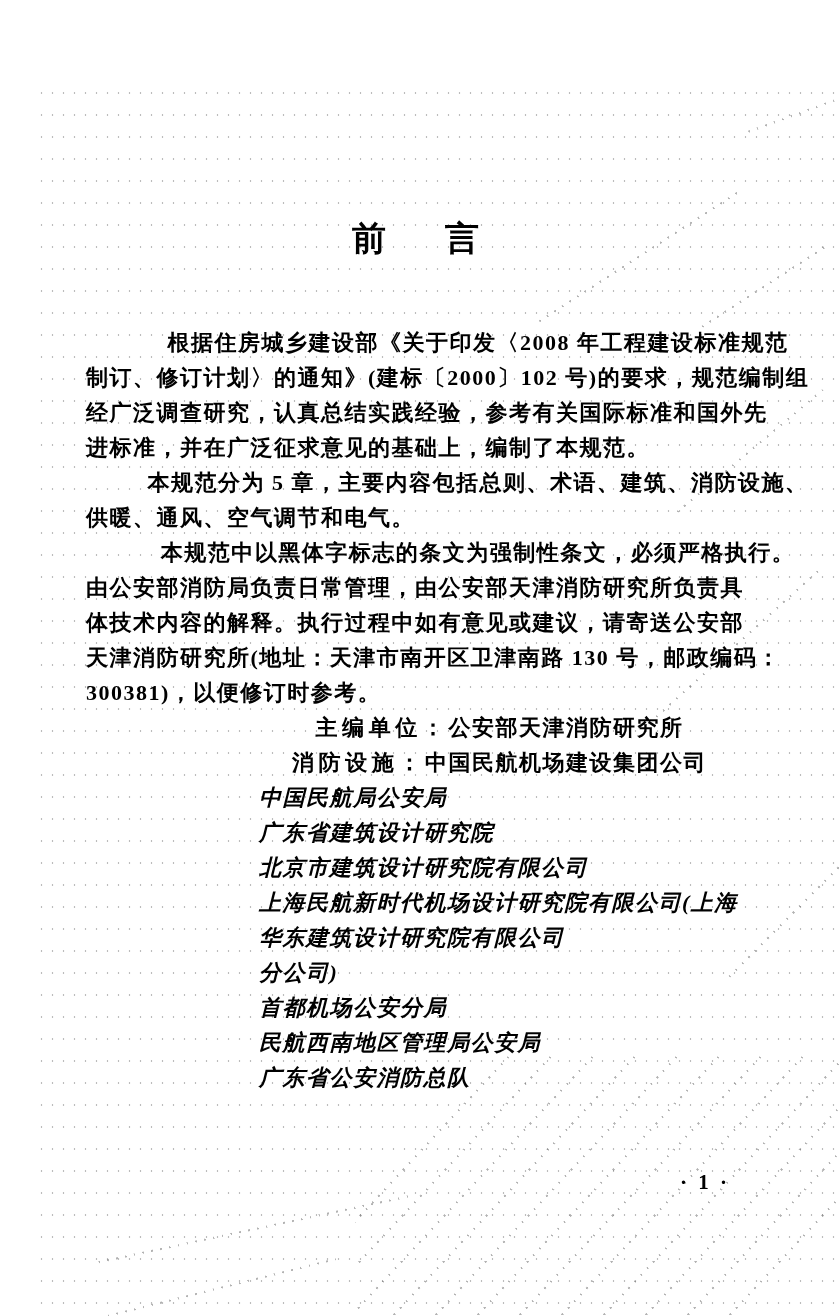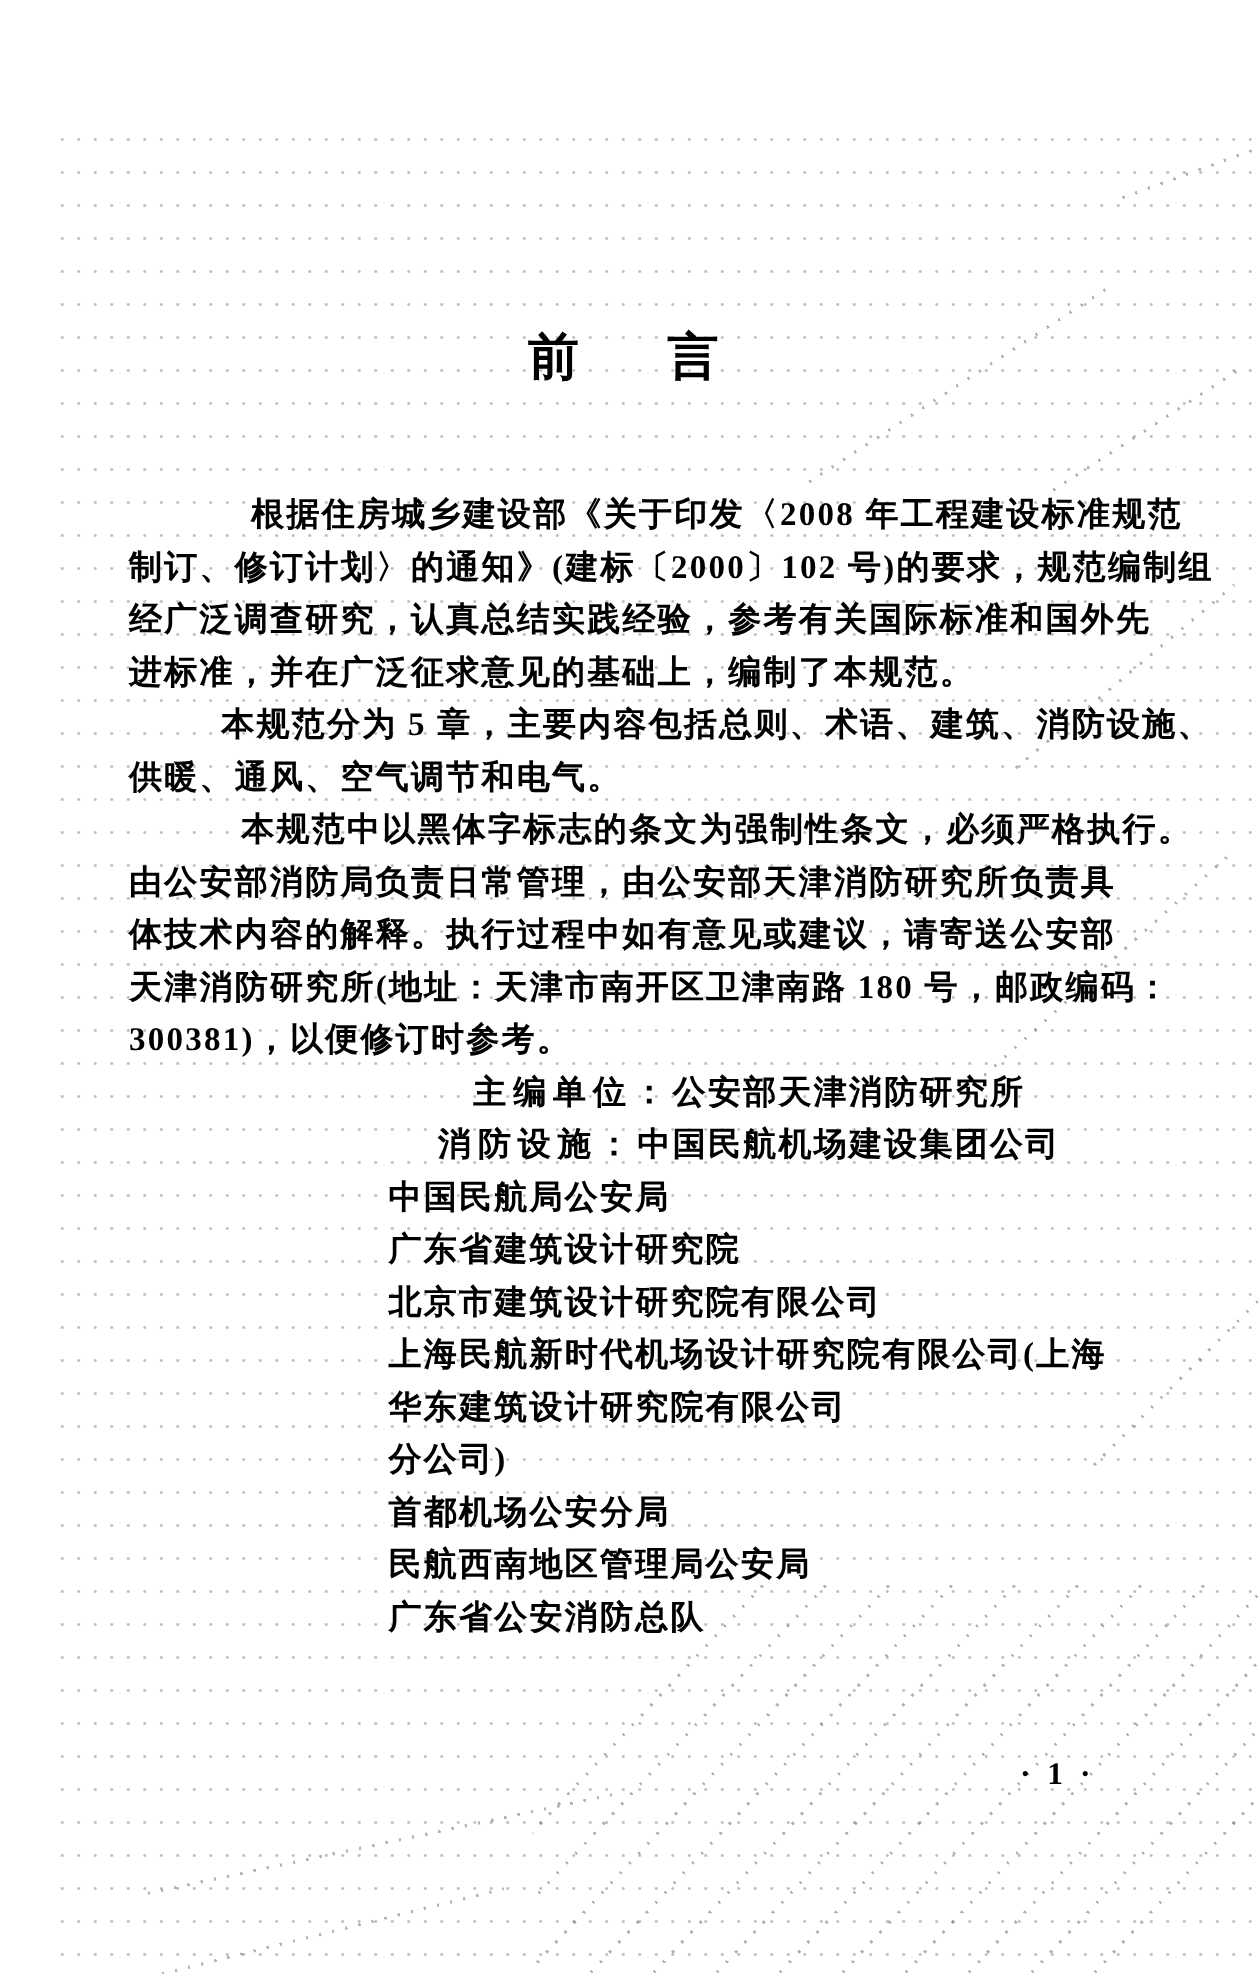--- a/index.html
+++ b/index.html
@@ -21,21 +21,21 @@
   .hatch{position:absolute;left:355px;top:1055px;width:484px;height:261px;overflow:hidden;pointer-events:none;}
   .hatch .diag{width:430px;top:128px;transform:rotate(-47deg);}
   .title{
     position:absolute;left:86px;top:220px;width:660px;
     display:flex;justify-content:center;gap:58px;
     font-size:34px;line-height:38px;letter-spacing:1px;
   }
   .body-block{position:absolute;left:86px;top:325px;width:740px;font-size:22px;}
   .bline{height:35px;line-height:35px;letter-spacing:1.5px;white-space:nowrap;}
   .indent{padding-left:44px;text-align:center;}
-  .hang{padding-left:173px;}
+  .hang{padding-left:173px;font-style:italic;}
   .unit-label{display:inline-block;letter-spacing:4.6px;white-space:nowrap;margin-left:43px;}
   .pagenum{
     position:absolute;left:650px;top:1170px;width:110px;text-align:center;
     font-size:21px;letter-spacing:3px;
   }
 </style>
 </head>
 <body>
 
 <div class="page">
@@ -76,21 +76,21 @@
     <div class="bline">经广泛调查研究，认真总结实践经验，参考有关国际标准和国外先</div>
     <div class="bline">进标准，并在广泛征求意见的基础上，编制了本规范。</div>
 
     <div class="bline indent">本规范分为 5 章，主要内容包括总则、术语、建筑、消防设施、</div>
     <div class="bline">供暖、通风、空气调节和电气。</div>
 
     <div class="bline indent">本规范中以黑体字标志的条文为强制性条文，必须严格执行。</div>
 
     <div class="bline">由公安部消防局负责日常管理，由公安部天津消防研究所负责具</div>
     <div class="bline">体技术内容的解释。执行过程中如有意见或建议，请寄送公安部</div>
-    <div class="bline">天津消防研究所(地址：天津市南开区卫津南路 180 号，邮政编码：</div>
+    <div class="bline">天津消防研究所(地址：天津市南开区卫津南路 130 号，邮政编码：</div>
     <div class="bline">300381)，以便修订时参考。</div>
 
 
     <div class="bline indent">
       <span class="unit-label">主编单位：</span><span>公安部天津消防研究所</span>
     </div>
 
     <div class="bline indent">
       <span class="unit-label">消防设施：</span><span>中国民航机场建设集团公司</span>
     </div>

